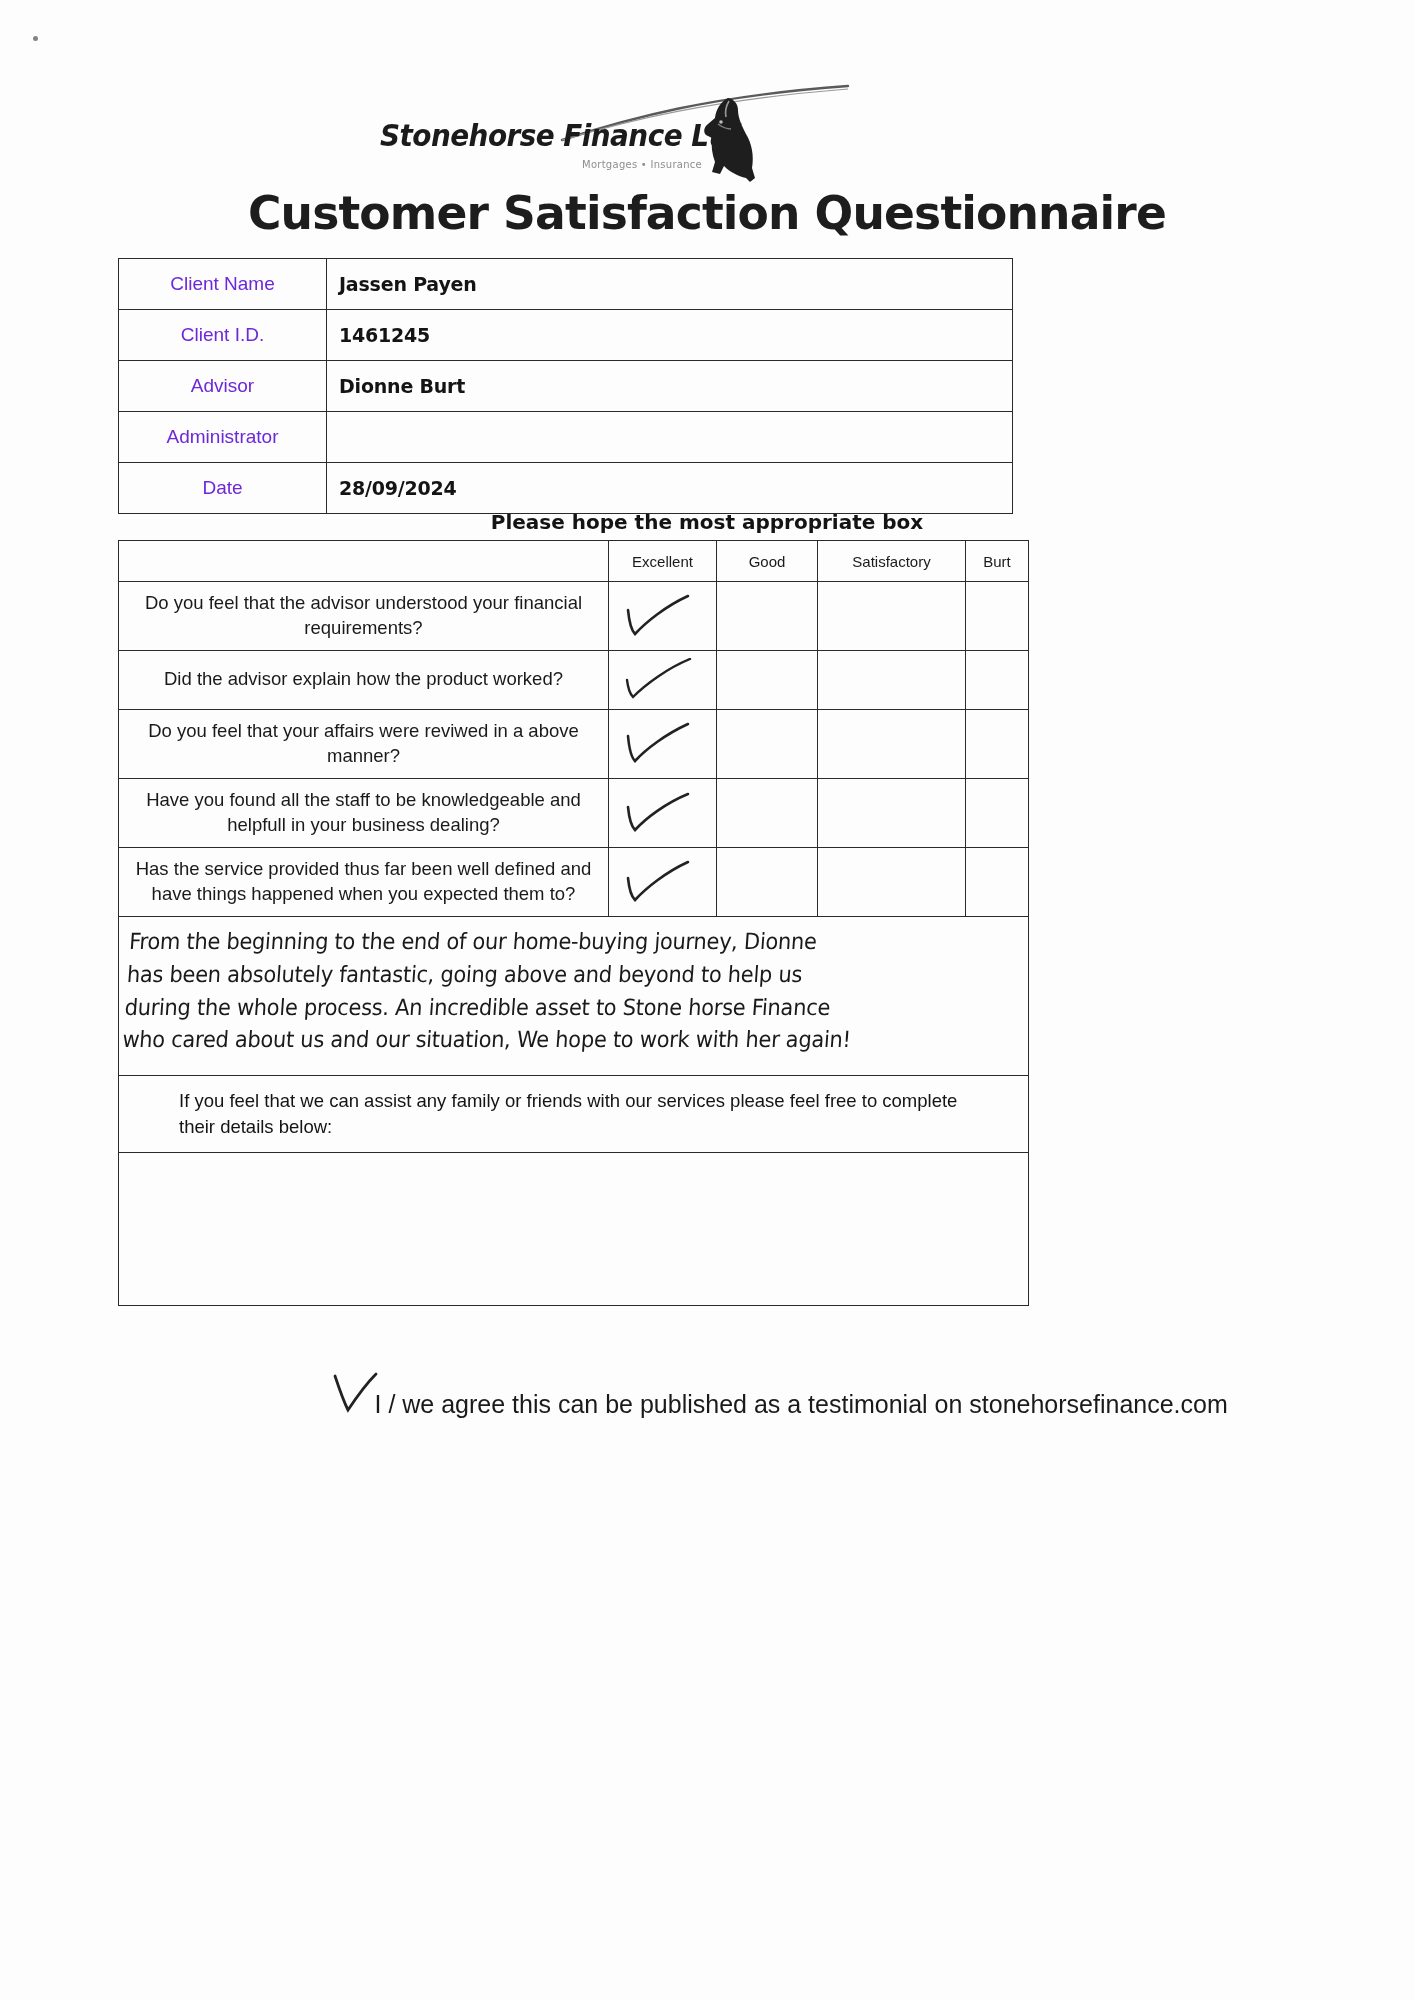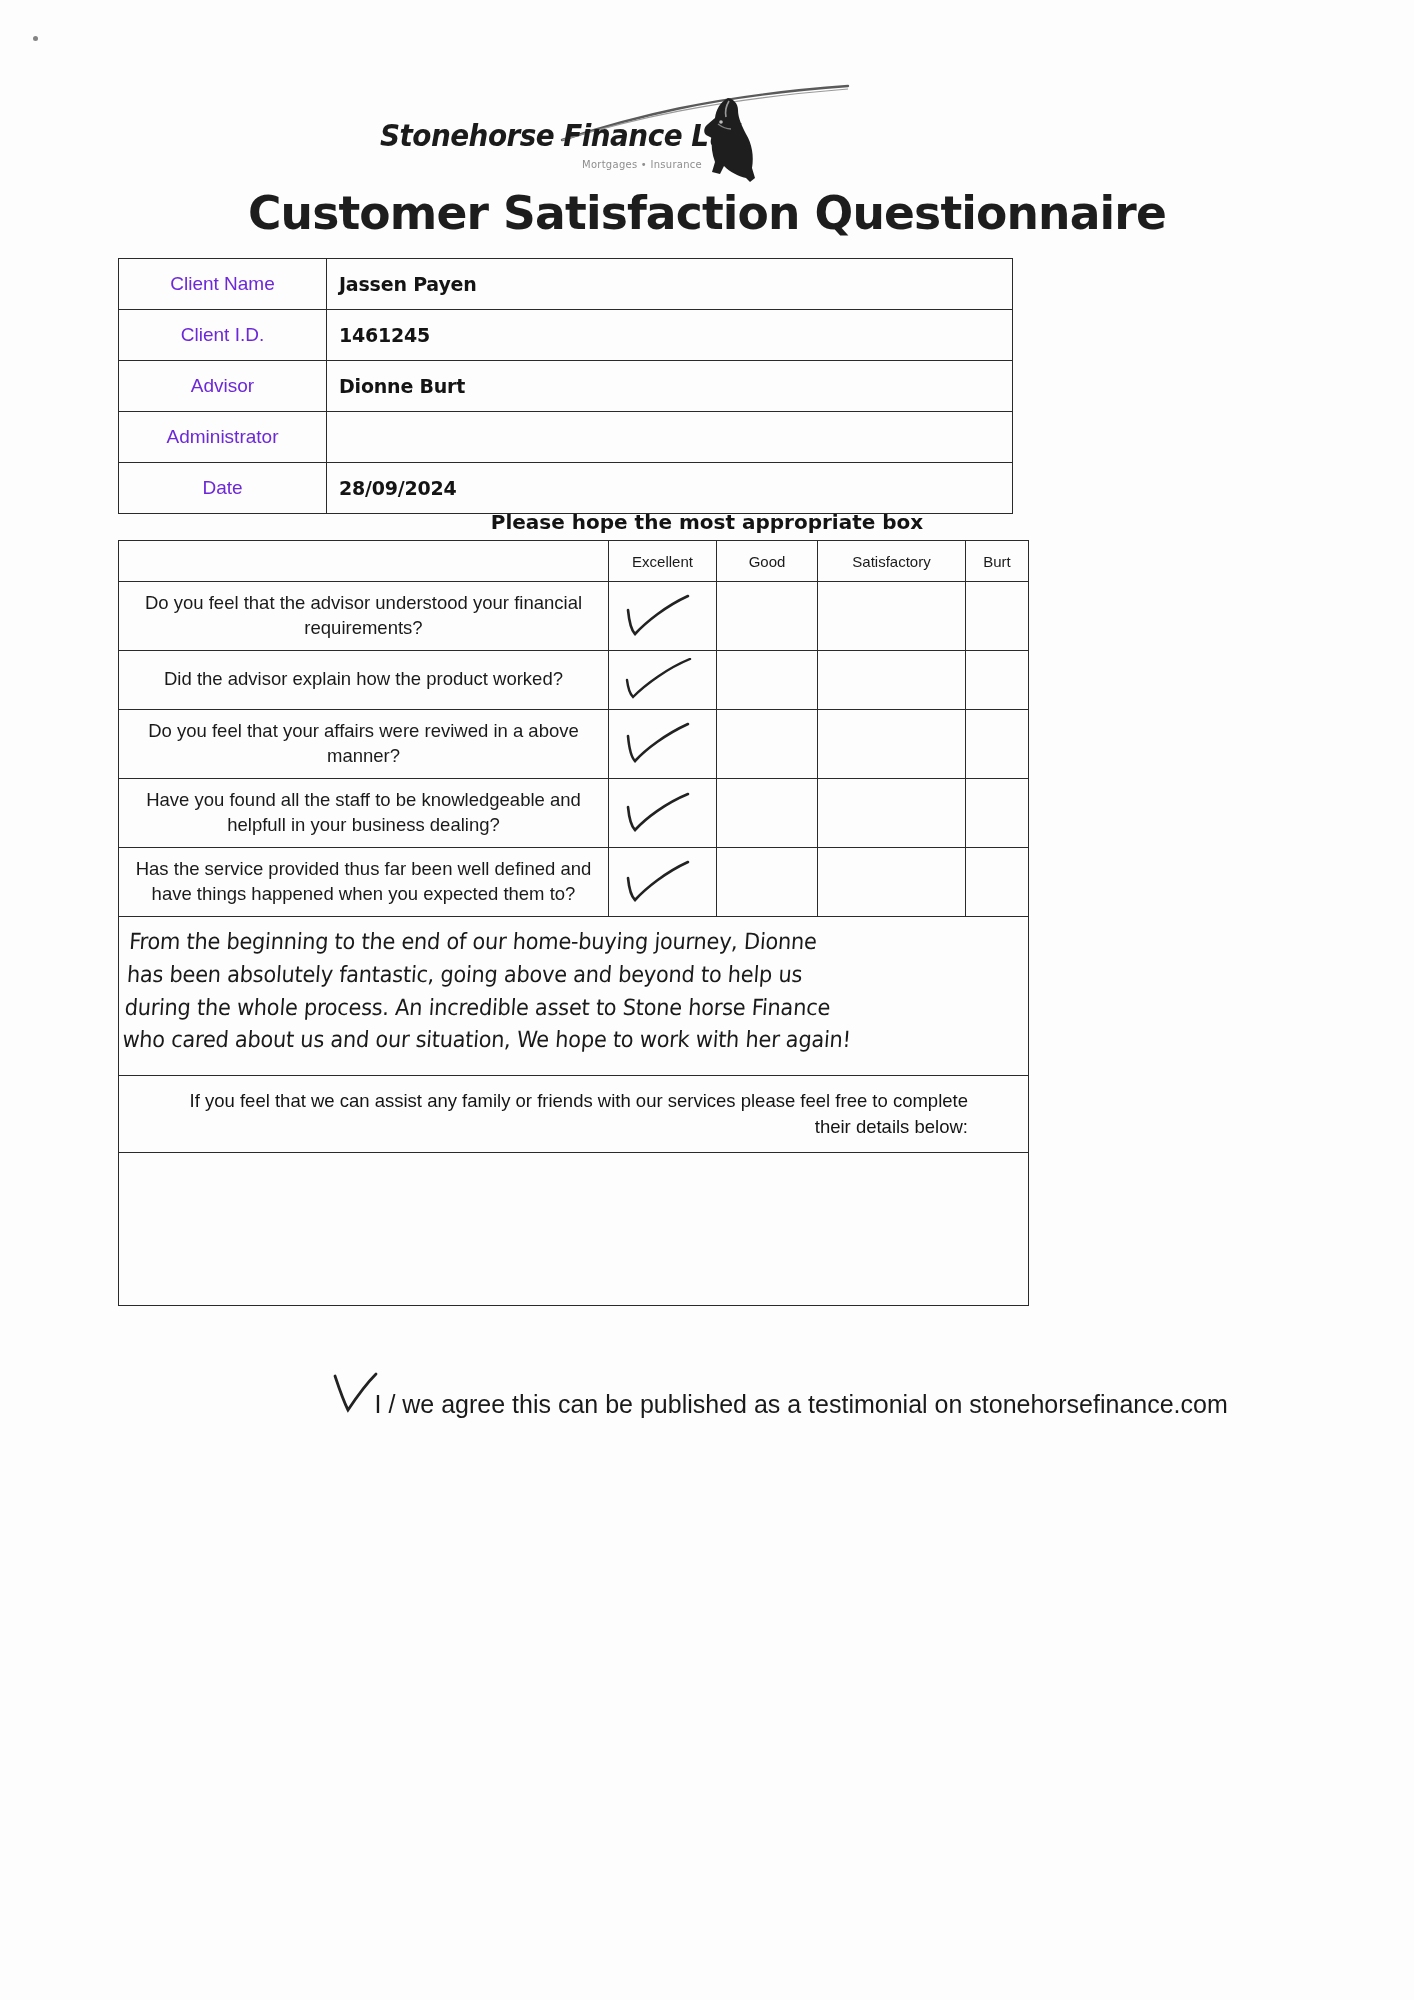--- a/index.html
+++ b/index.html
@@ -210,21 +210,21 @@
     color: #1a1a1a;
     padding: 8px 6px 0 12px;
     letter-spacing: -0.3px;
     transform: skewX(-4deg) scaleY(1.06);
     transform-origin: left top;
     white-space: nowrap;
   }
   .handwriting div { overflow: visible; }
 
   .referral-note {
-    text-align: right;
+    text-align: left;
     font-size: 18.5px;
     line-height: 1.4;
     padding: 10px 60px;
     height: 56px;
     font-family: "Liberation Sans", sans-serif;
   }
   .referral-blank { height: 150px; }
 
   
   .footer {

